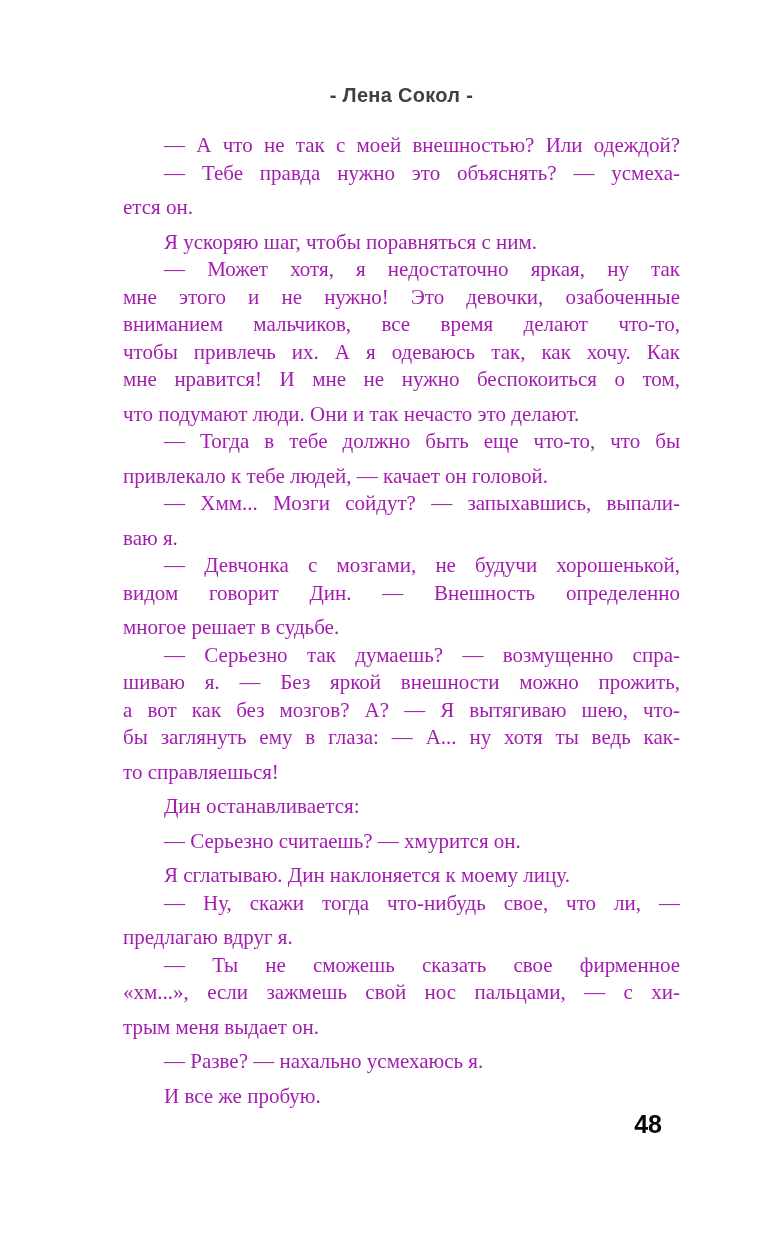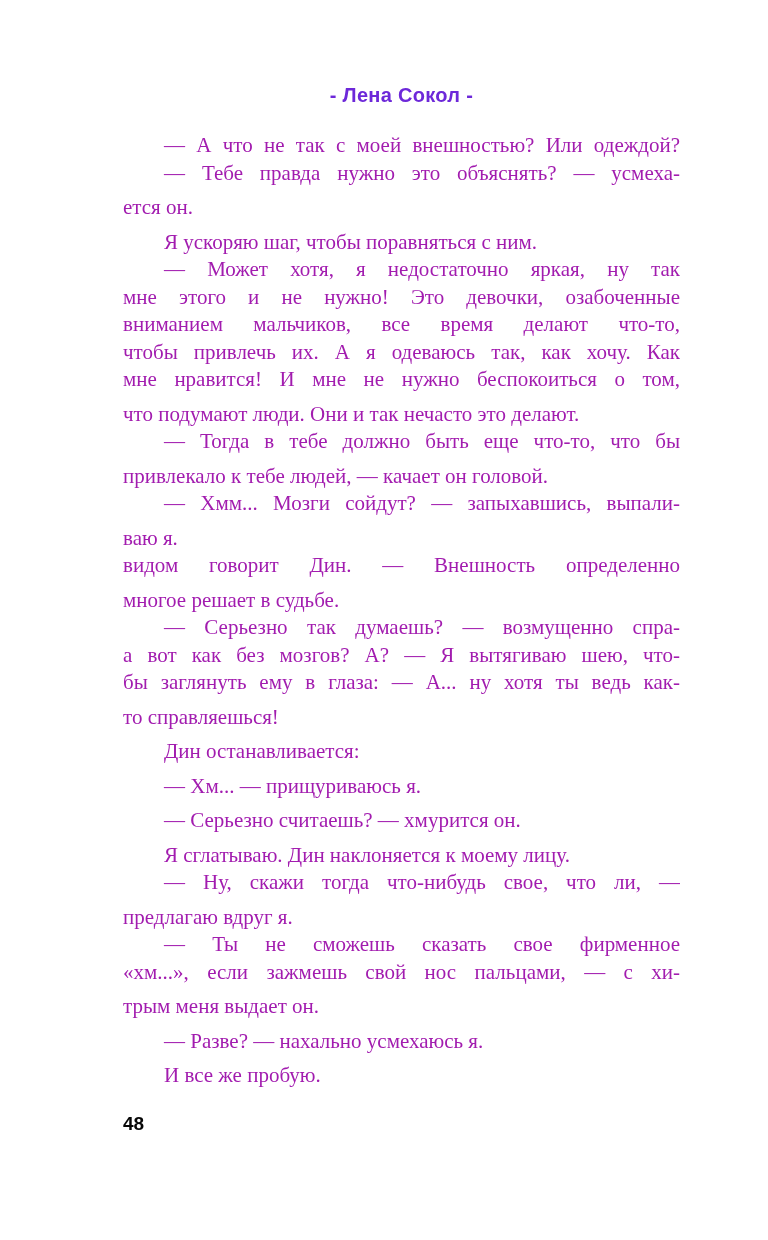--- a/index.html
+++ b/index.html
@@ -17,21 +17,21 @@
   .running-header {
     position: absolute;
     left: 123px;
     top: 84px;
     width: 557px;
     text-align: center;
     font-family: "Liberation Sans", "DejaVu Sans", sans-serif;
     font-weight: 700;
     font-size: 20px;
     line-height: 22px;
-    color: #6d28d9;
+    color: #404040;
     letter-spacing: 0.3px;
   }
   .body-text {
     position: absolute;
     left: 123px;
     top: 132px;
     width: 557px;
     font-family: "Liberation Serif", "DejaVu Serif", serif;
     font-size: 21px;
     color: #a21caf;
@@ -46,27 +46,27 @@
   }
   .line.last {
     text-align-last: left;
     margin-top: 7px;
   }
   .line.indent {
     text-indent: 41px;
   }
   .page-number {
     position: absolute;
-    left: 123px;
+    left: 105px;
     top: 1112px;
     width: 557px;
-    text-align: left;
+    text-align: right;
     font-family: "Liberation Sans", "DejaVu Sans", sans-serif;
     font-weight: 700;
-    font-size: 19px;
+    font-size: 25px;
     line-height: 24px;
     color: #060606;
   }
 </style>
 </head>
 <body>
 
 <div class="page">
   <div class="running-header">- Лена Сокол -</div>
 
@@ -78,28 +78,29 @@
       <div class="line indent">— Может хотя, я недостаточно яркая, ну так</div>
       <div class="line">мне этого и не нужно! Это девочки, озабоченные</div>
       <div class="line">вниманием мальчиков, все время делают что-то,</div>
       <div class="line">чтобы привлечь их. А я одеваюсь так, как хочу. Как</div>
       <div class="line">мне нравится! И мне не нужно беспокоиться о том,</div>
       <div class="line last">что подумают люди. Они и так нечасто это делают.</div>
       <div class="line indent">— Тогда в тебе должно быть еще что-то, что бы</div>
       <div class="line last">привлекало к тебе людей, — качает он головой.</div>
       <div class="line indent">— Хмм... Мозги сойдут? — запыхавшись, выпали-</div>
       <div class="line last">ваю я.</div>
+      <div class="line indent">— Девчонка с мозгами, не будучи хорошенькой,</div>
       <div class="line">видом говорит Дин. — Внешность определенно</div>
       <div class="line last">многое решает в судьбе.</div>
       <div class="line indent">— Серьезно так думаешь? — возмущенно спра-</div>
+      <div class="line">шиваю я. — Без яркой внешности можно прожить,</div>
       <div class="line">а вот как без мозгов? А? — Я вытягиваю шею, что-</div>
       <div class="line">бы заглянуть ему в глаза: — А... ну хотя ты ведь как-</div>
       <div class="line last">то справляешься!</div>
       <div class="line indent last">Дин останавливается:</div>
-      <div class="line indent last">— Хм... — прищуриваюсь я.</div>
       <div class="line indent last">— Серьезно считаешь? — хмурится он.</div>
       <div class="line indent last">Я сглатываю. Дин наклоняется к моему лицу.</div>
       <div class="line indent">— Ну, скажи тогда что-нибудь свое, что ли, —</div>
       <div class="line last">предлагаю вдруг я.</div>
       <div class="line indent">— Ты не сможешь сказать свое фирменное</div>
       <div class="line">«хм...», если зажмешь свой нос пальцами, — с хи-</div>
       <div class="line last">трым меня выдает он.</div>
       <div class="line indent last">— Разве? — нахально усмехаюсь я.</div>
       <div class="line indent last">И все же пробую.</div>
     </div>

